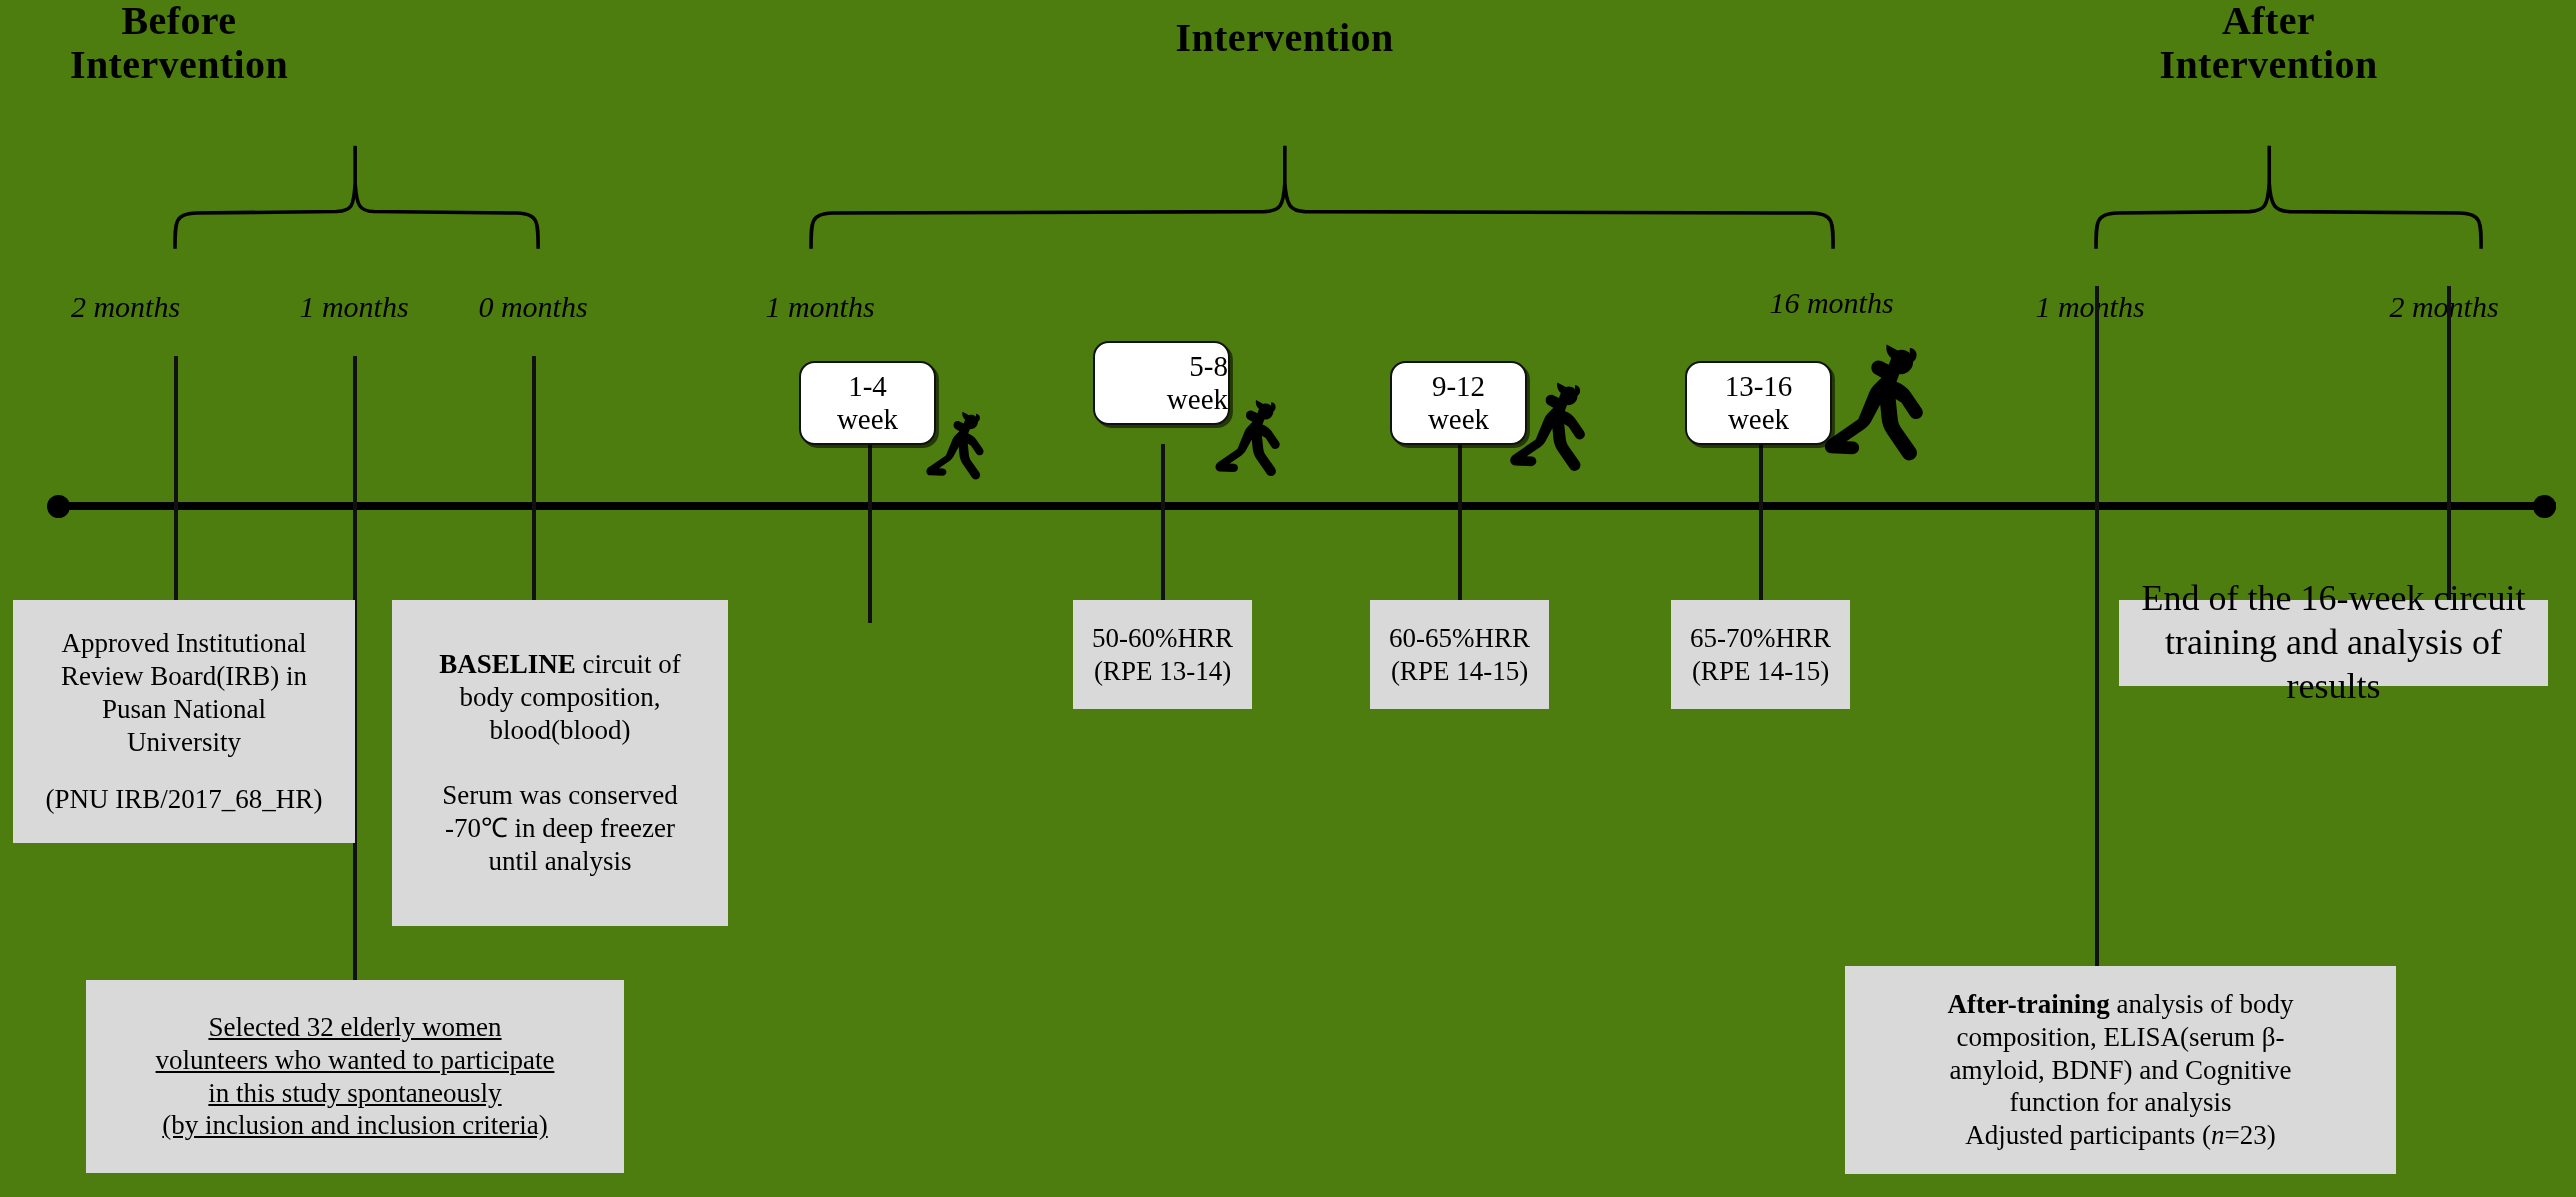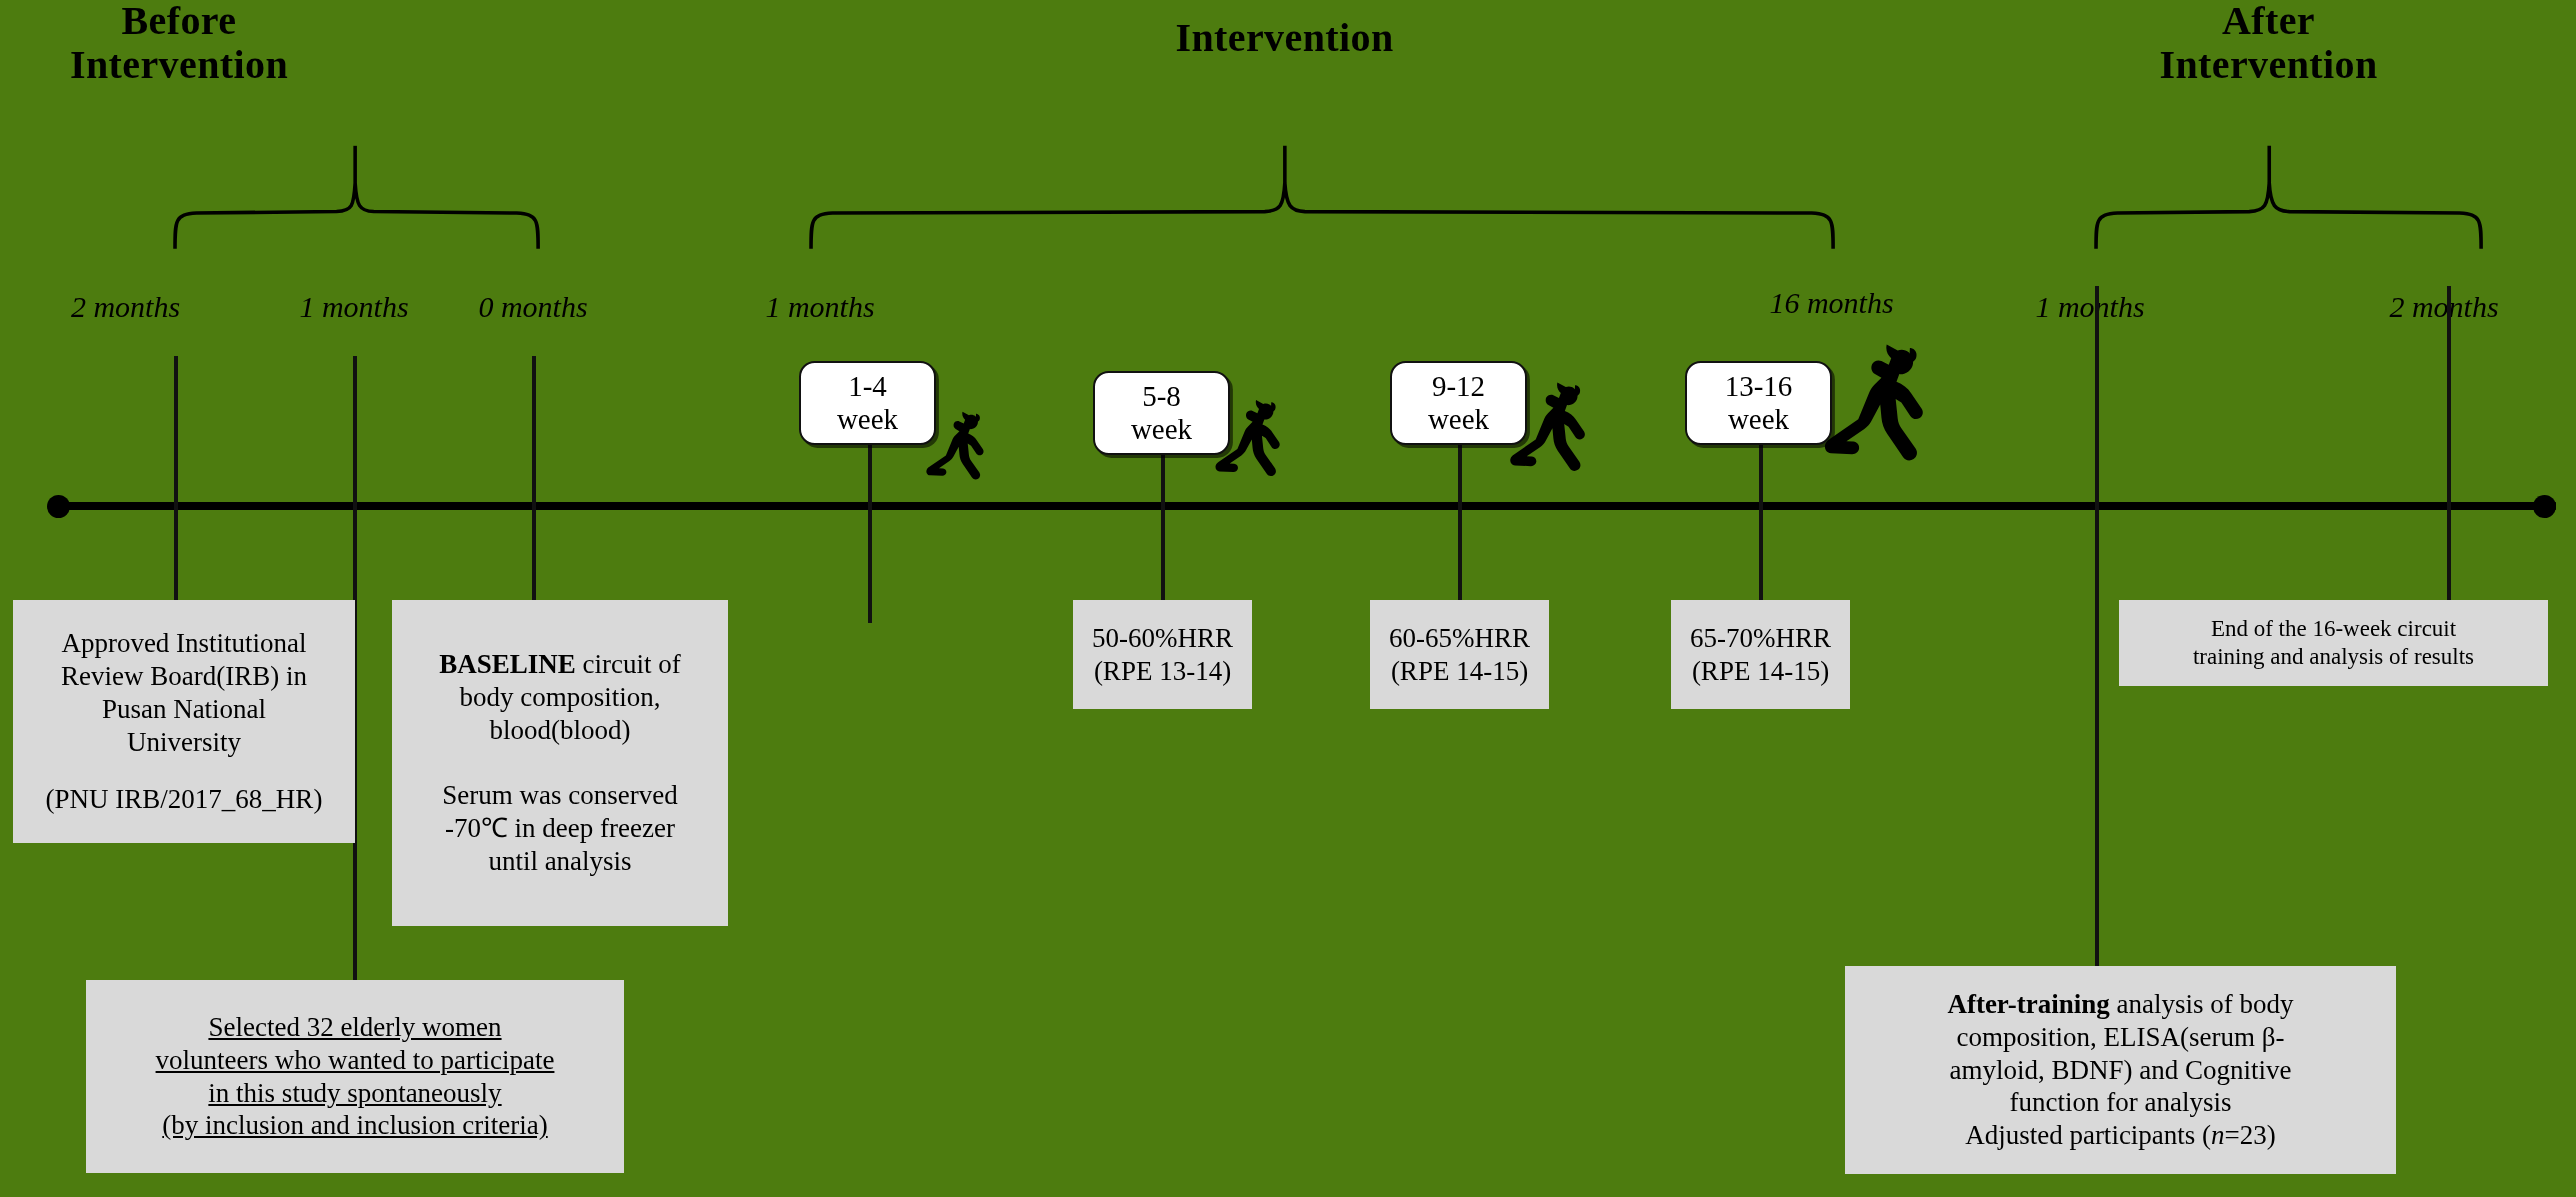--- a/index.html
+++ b/index.html
@@ -107,21 +107,21 @@
   <div class="vline" style="left:1458px;top:444px;height:179px;"></div>
   <div class="vline" style="left:1759px;top:444px;height:179px;"></div>
 
   <div class="vline" style="left:2095px;top:286px;height:703px;"></div>
   <div class="vline" style="left:2447px;top:286px;height:322px;"></div>
 
   <div class="weekbox" style="left:799px;top:361px;width:137px;height:84px;">
     <span>1-4</span>
     <span>week</span>
   </div>
-  <div class="weekbox" style="left:1093px;top:371px;width:137px;height:84px;">
+  <div class="weekbox" style="left:1093px;top:341px;width:137px;height:84px;align-items:flex-end;">
     <span>5-8</span>
     <span>week</span>
   </div>
   <div class="weekbox" style="left:1390px;top:361px;width:137px;height:84px;">
     <span>9-12</span>
     <span>week</span>
   </div>
   <div class="weekbox" style="left:1685px;top:361px;width:147px;height:84px;">
     <span>13-16</span>
     <span>week</span>
@@ -218,21 +218,21 @@
       <div>(RPE 14-15)</div>
     </div>
   </div>
   <div class="gbox" style="left:1671px;top:600px;width:179px;height:109px;font-size:27px;">
     <div class="inner">
       <div>65-70%HRR</div>
       <div>(RPE 14-15)</div>
     </div>
   </div>
 
-  <div class="gbox" style="left:2119px;top:600px;width:429px;height:86px;font-size:23px;">
+  <div class="gbox" style="left:2119px;top:600px;width:429px;height:86px;font-size:36px;">
     <div class="inner">
       <div>End of the 16-week circuit</div>
       <div>training and analysis of results</div>
     </div>
   </div>
 
   <div class="gbox" style="left:86px;top:980px;width:538px;height:193px;font-size:27px;text-decoration:underline;">
     <div class="inner">
       <div>Selected 32 elderly women</div>
       <div>volunteers who wanted to participate</div>

